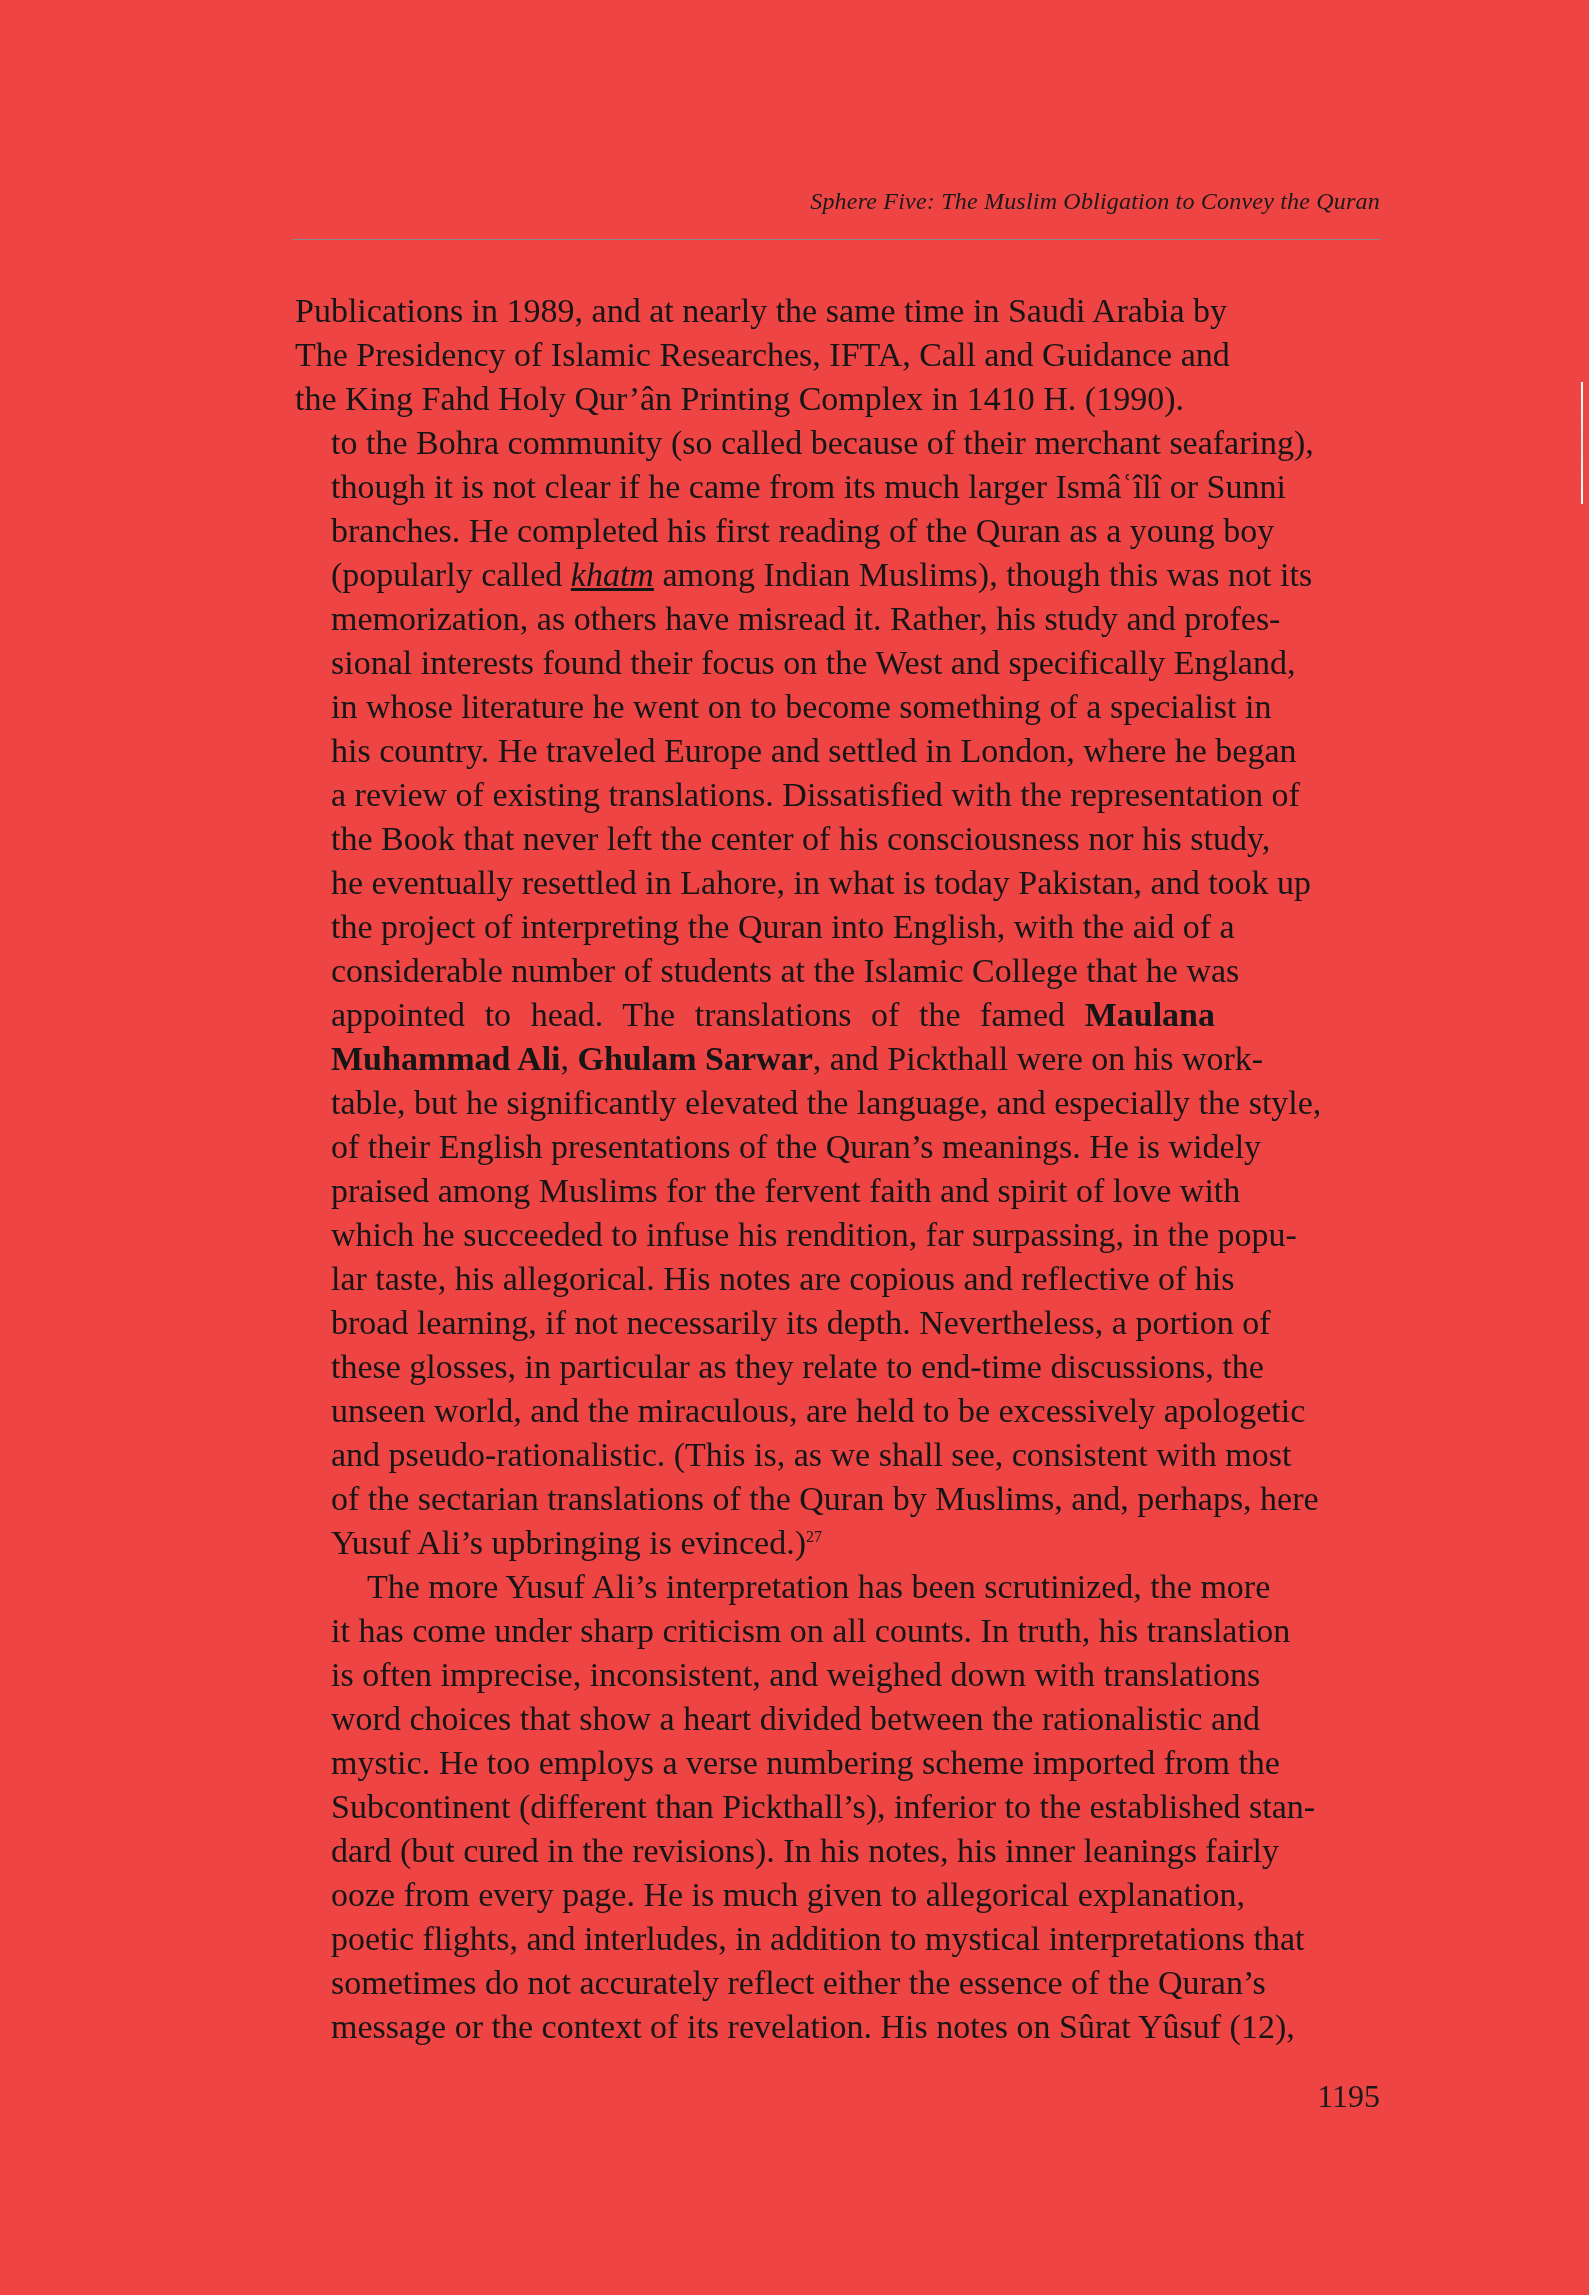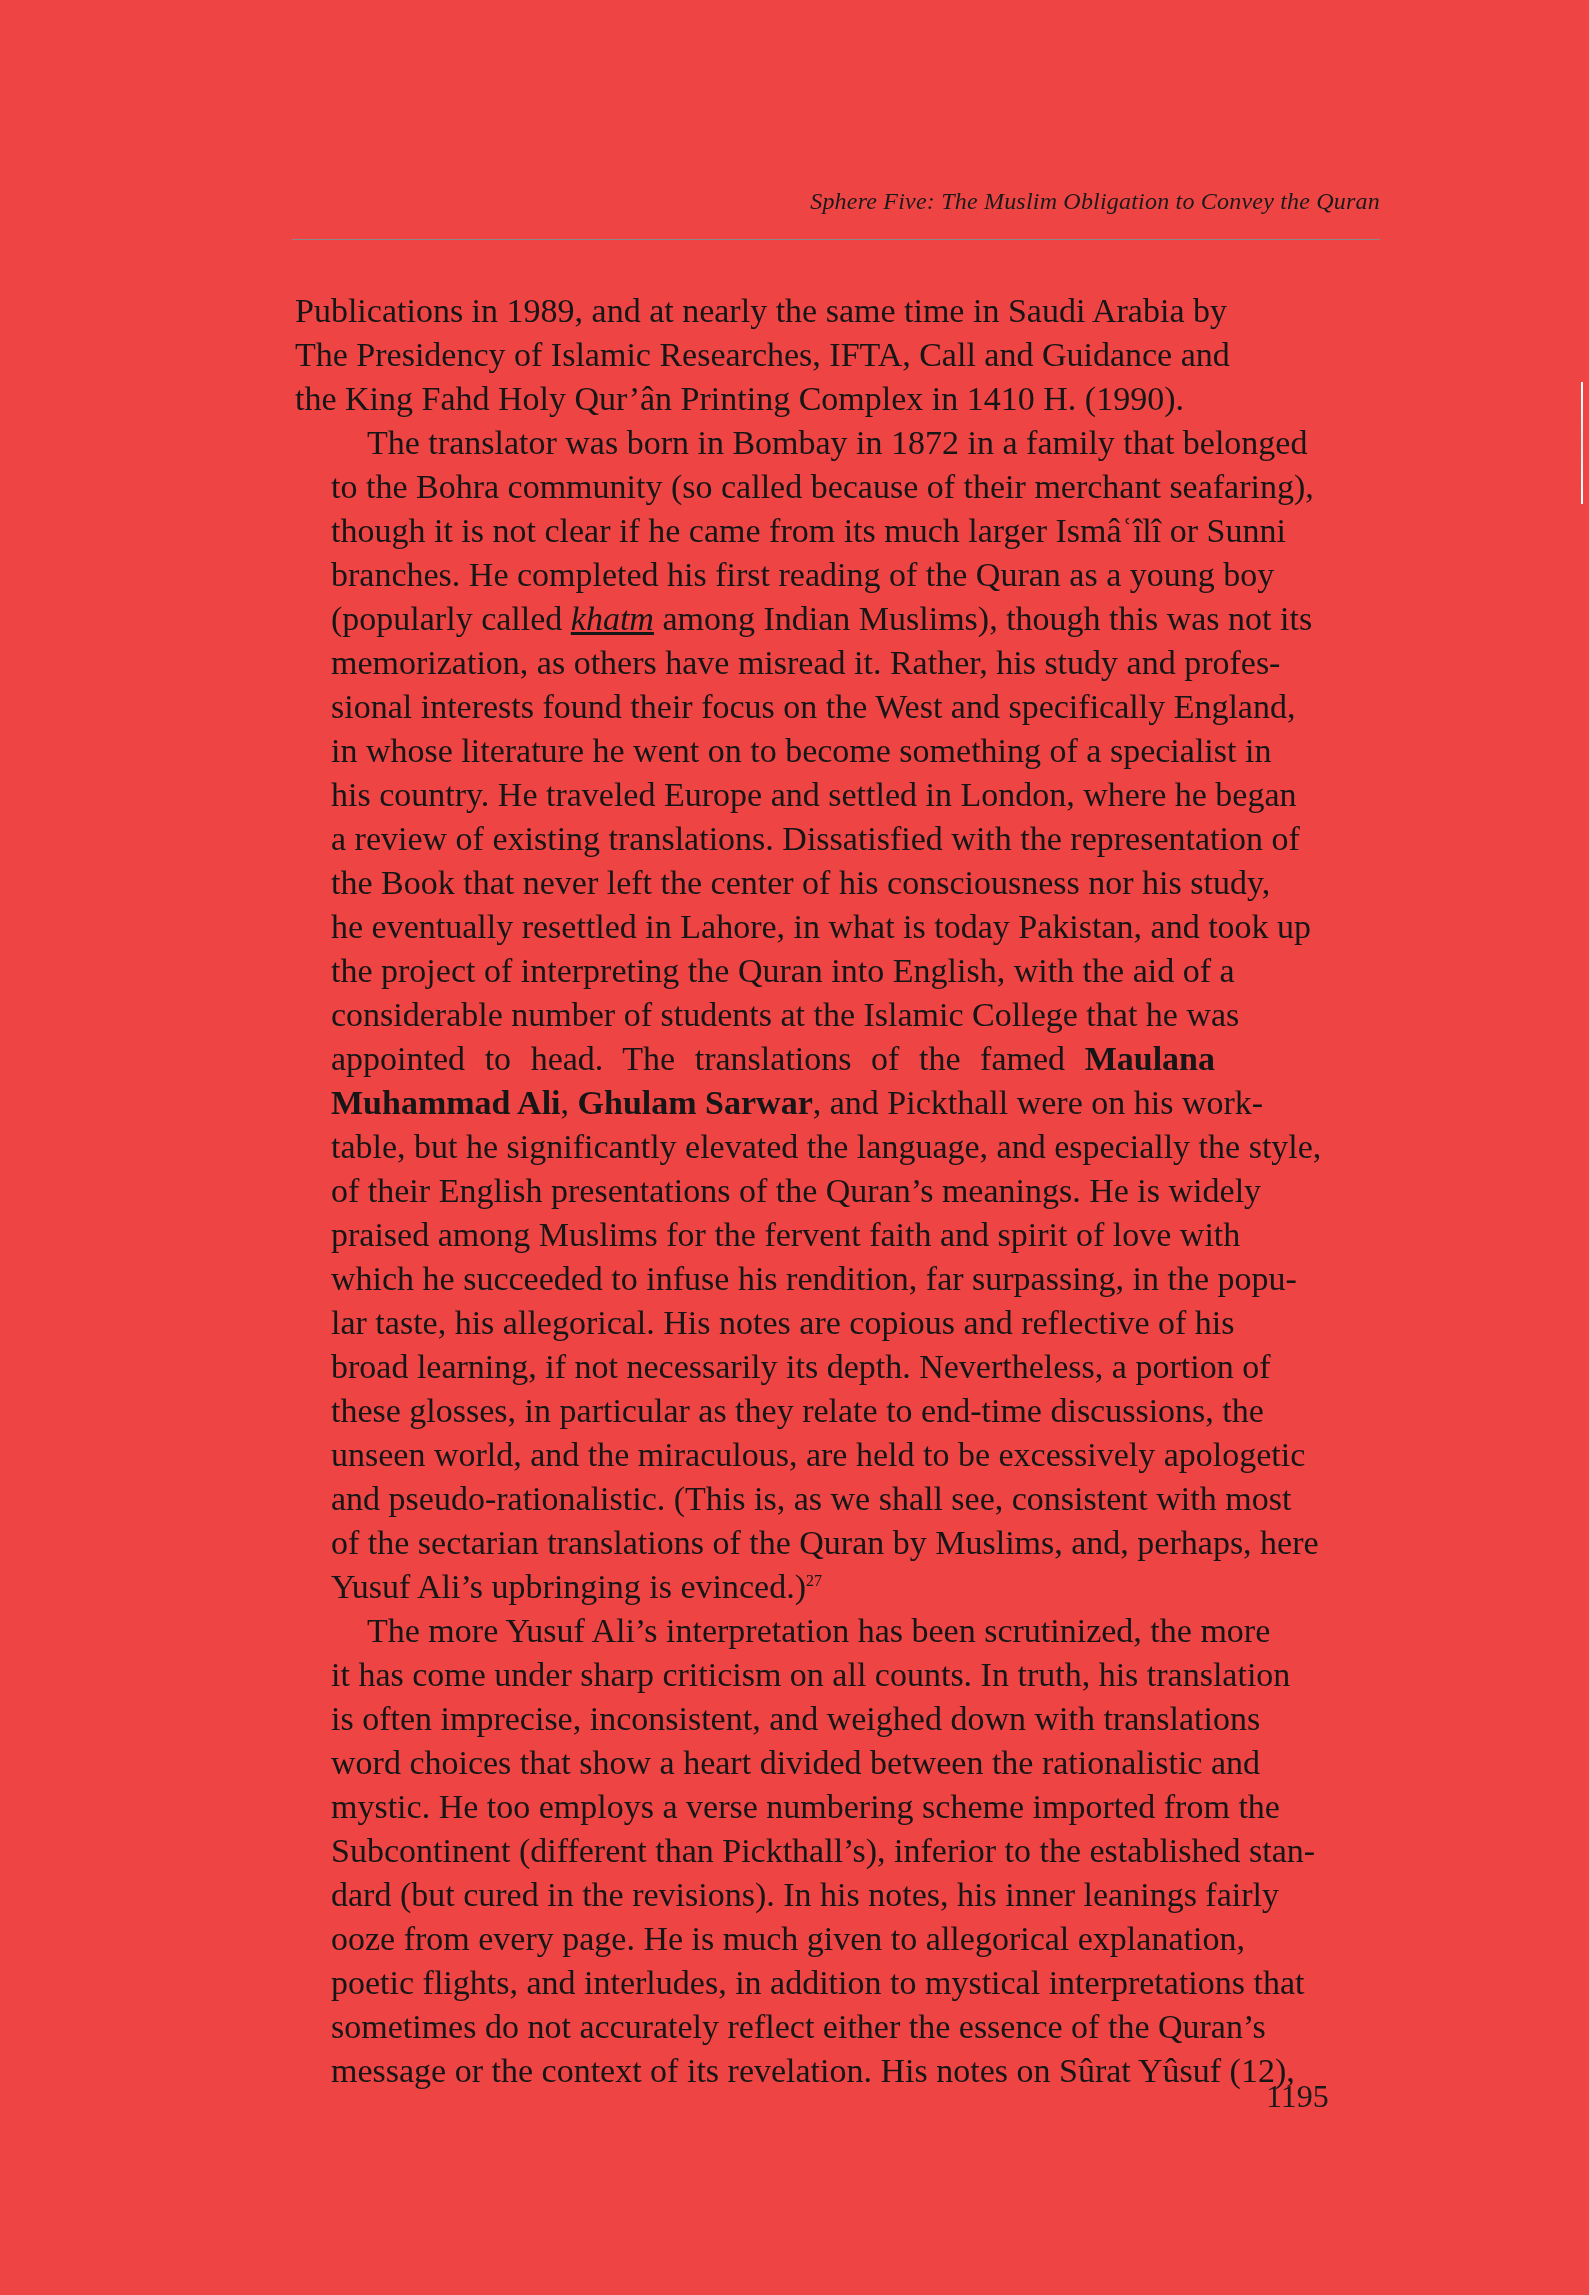--- a/index.html
+++ b/index.html
@@ -77,21 +77,21 @@
     sup.fn {
       font-size: 16px;
       vertical-align: super;
       line-height: 0;
     }
     .page-number {
       position: absolute;
       left: 1266px;
       width: 114px;
       top: 2078px;
-      text-align: left;
+      text-align: right;
       font-size: 32px;
       color: #1a1a1a;
     }
     .scan-mark {
       position: absolute;
       left: 1581px;
       top: 382px;
       width: 1.6px;
       height: 122px;
       background: linear-gradient(#ffffff, #e8e8e8, #ffffff);
@@ -107,21 +107,20 @@
 
   <div class="body-text">
 
     <p>
       <span class="line"><span>Publications in 1989, and at nearly the same time in Saudi Arabia by</span></span>
       <span class="line"><span>The Presidency of Islamic Researches, IFTA, Call and Guidance and</span></span>
       <span class="line last"><span>the King Fahd Holy Qur’ân Printing Complex in 1410 H. (1990).</span></span>
     </p>
 
     <p class="indent">
-      <span class="line" style="padding-left:36px"><span>The translator was born in Bombay in 1872 in a family that belonged</span></span>
       <span class="line"><span>to the Bohra community (so called because of their merchant seafaring),</span></span>
       <span class="line"><span>though it is not clear if he came from its much larger Ismâʿîlî or Sunni</span></span>
       <span class="line"><span>branches. He completed his first reading of the Quran as a young boy</span></span>
       <span class="line"><span>(popularly called </span><span class="ital">khatm</span><span> among Indian Muslims), though this was not its</span></span>
       <span class="line"><span>memorization, as others have misread it. Rather, his study and profes-</span></span>
       <span class="line"><span>sional interests found their focus on the West and specifically England,</span></span>
       <span class="line"><span>in whose literature he went on to become something of a specialist in</span></span>
       <span class="line"><span>his country. He traveled Europe and settled in London, where he began</span></span>
       <span class="line"><span>a review of existing translations. Dissatisfied with the representation of</span></span>
       <span class="line"><span>the Book that never left the center of his consciousness nor his study,</span></span>

